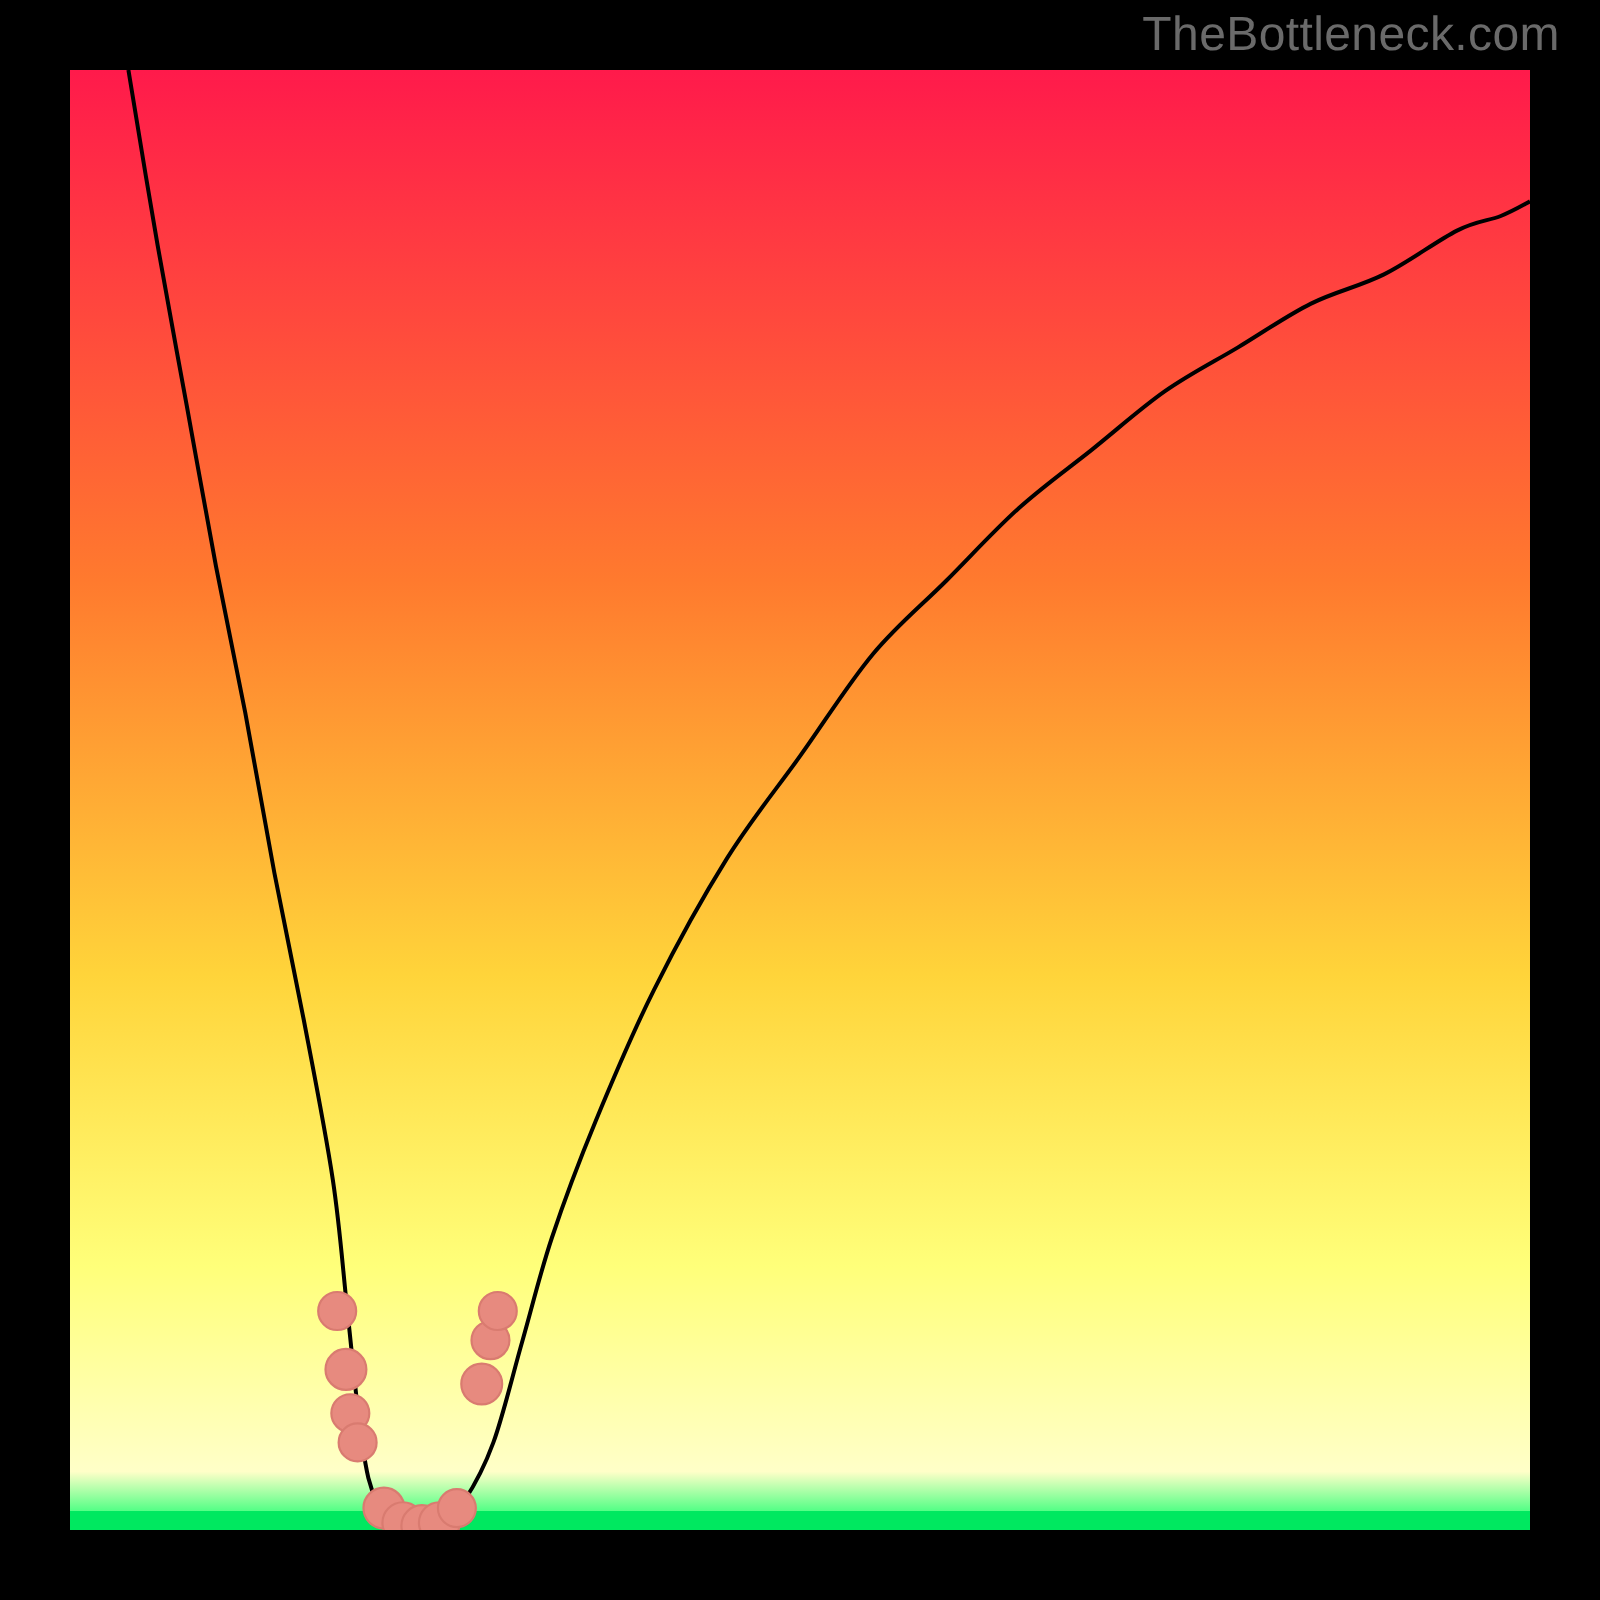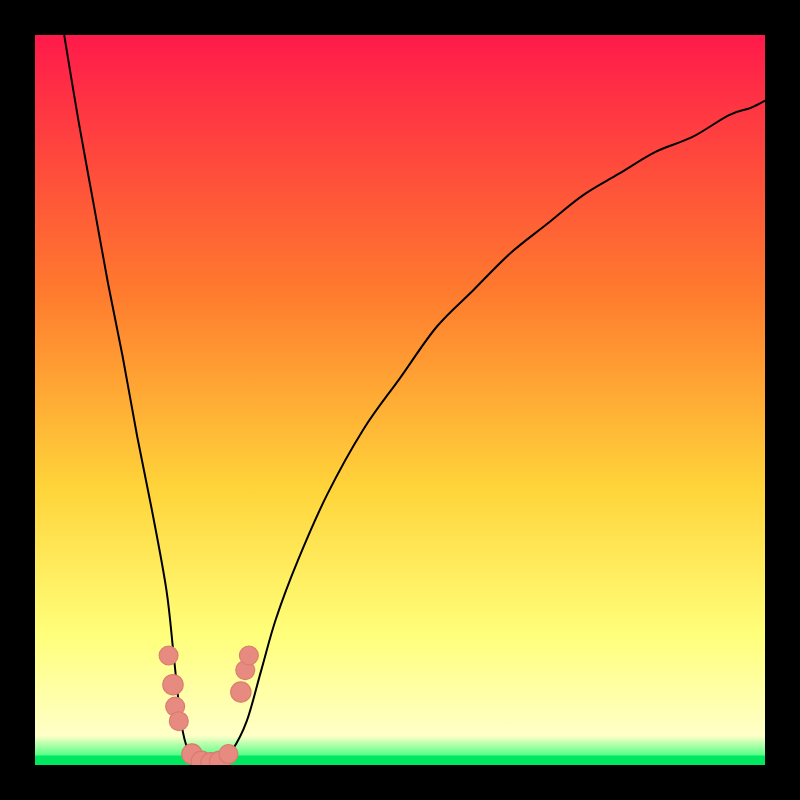--- a/index.html
+++ b/index.html
@@ -41,20 +41,21 @@
     display: block;
     width: 100%;
     height: 100%;
   }
 </style>
 </head>
 <body>
 
 <div class="frame">
 
+  <div class="watermark">TheBottleneck.com</div>
 
   <div class="plot-area">
     <svg id="plot-svg" viewBox="0 0 100 100" preserveAspectRatio="none">
       <defs>
         <linearGradient id="bg-grad" x1="0" y1="0" x2="0" y2="1">
           <stop id="g0" offset="0%" stop-color="#ff1a4b"></stop>
           <stop id="g1" offset="35%" stop-color="#ff7a2e"></stop>
           <stop id="g2" offset="62%" stop-color="#ffd43a"></stop>
           <stop id="g3" offset="82%" stop-color="#ffff7a"></stop>
           <stop id="g4" offset="96%" stop-color="#ffffc8"></stop>

